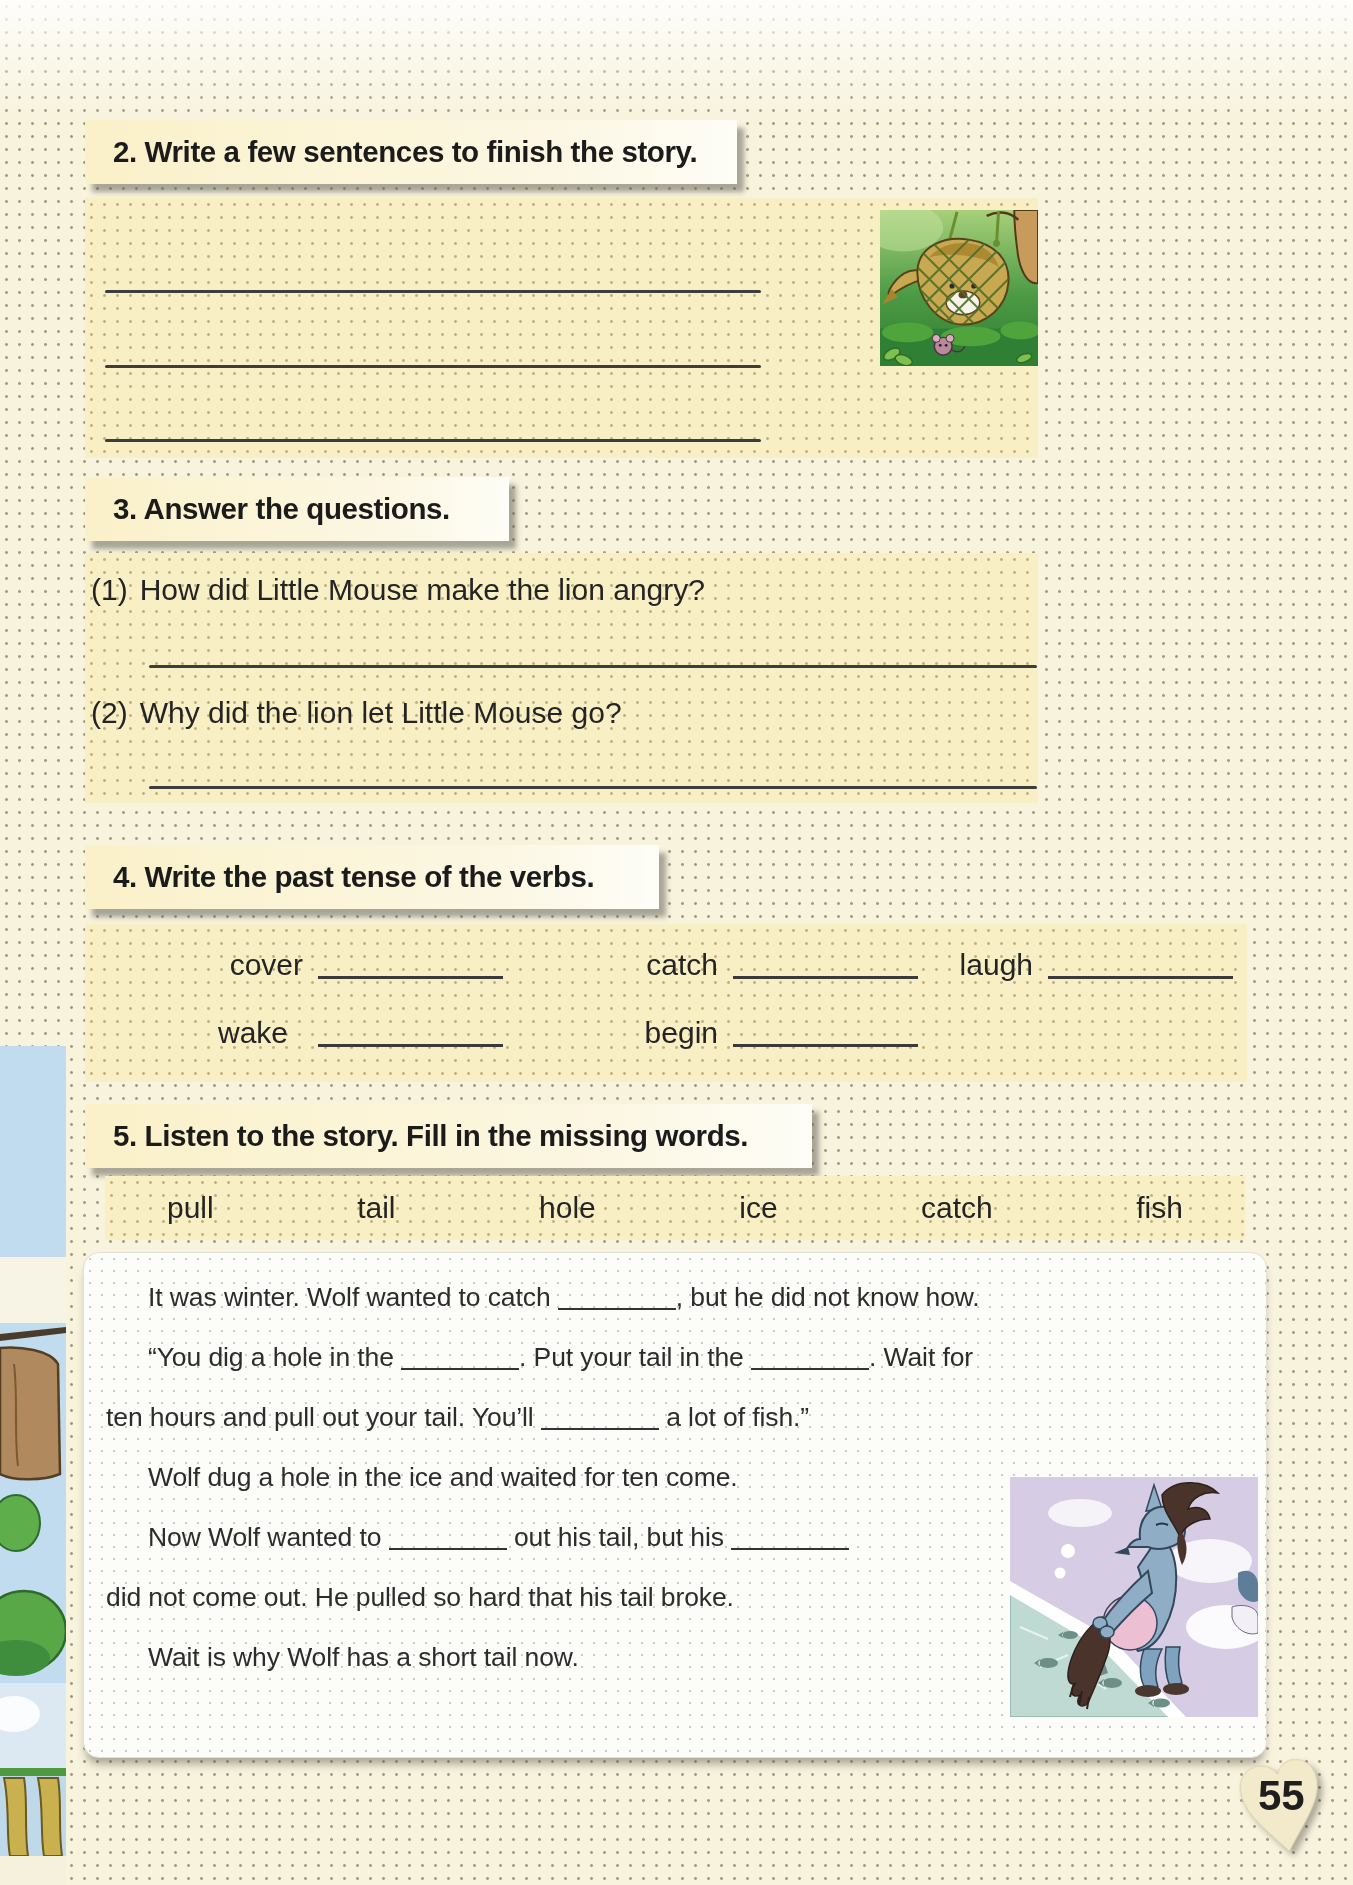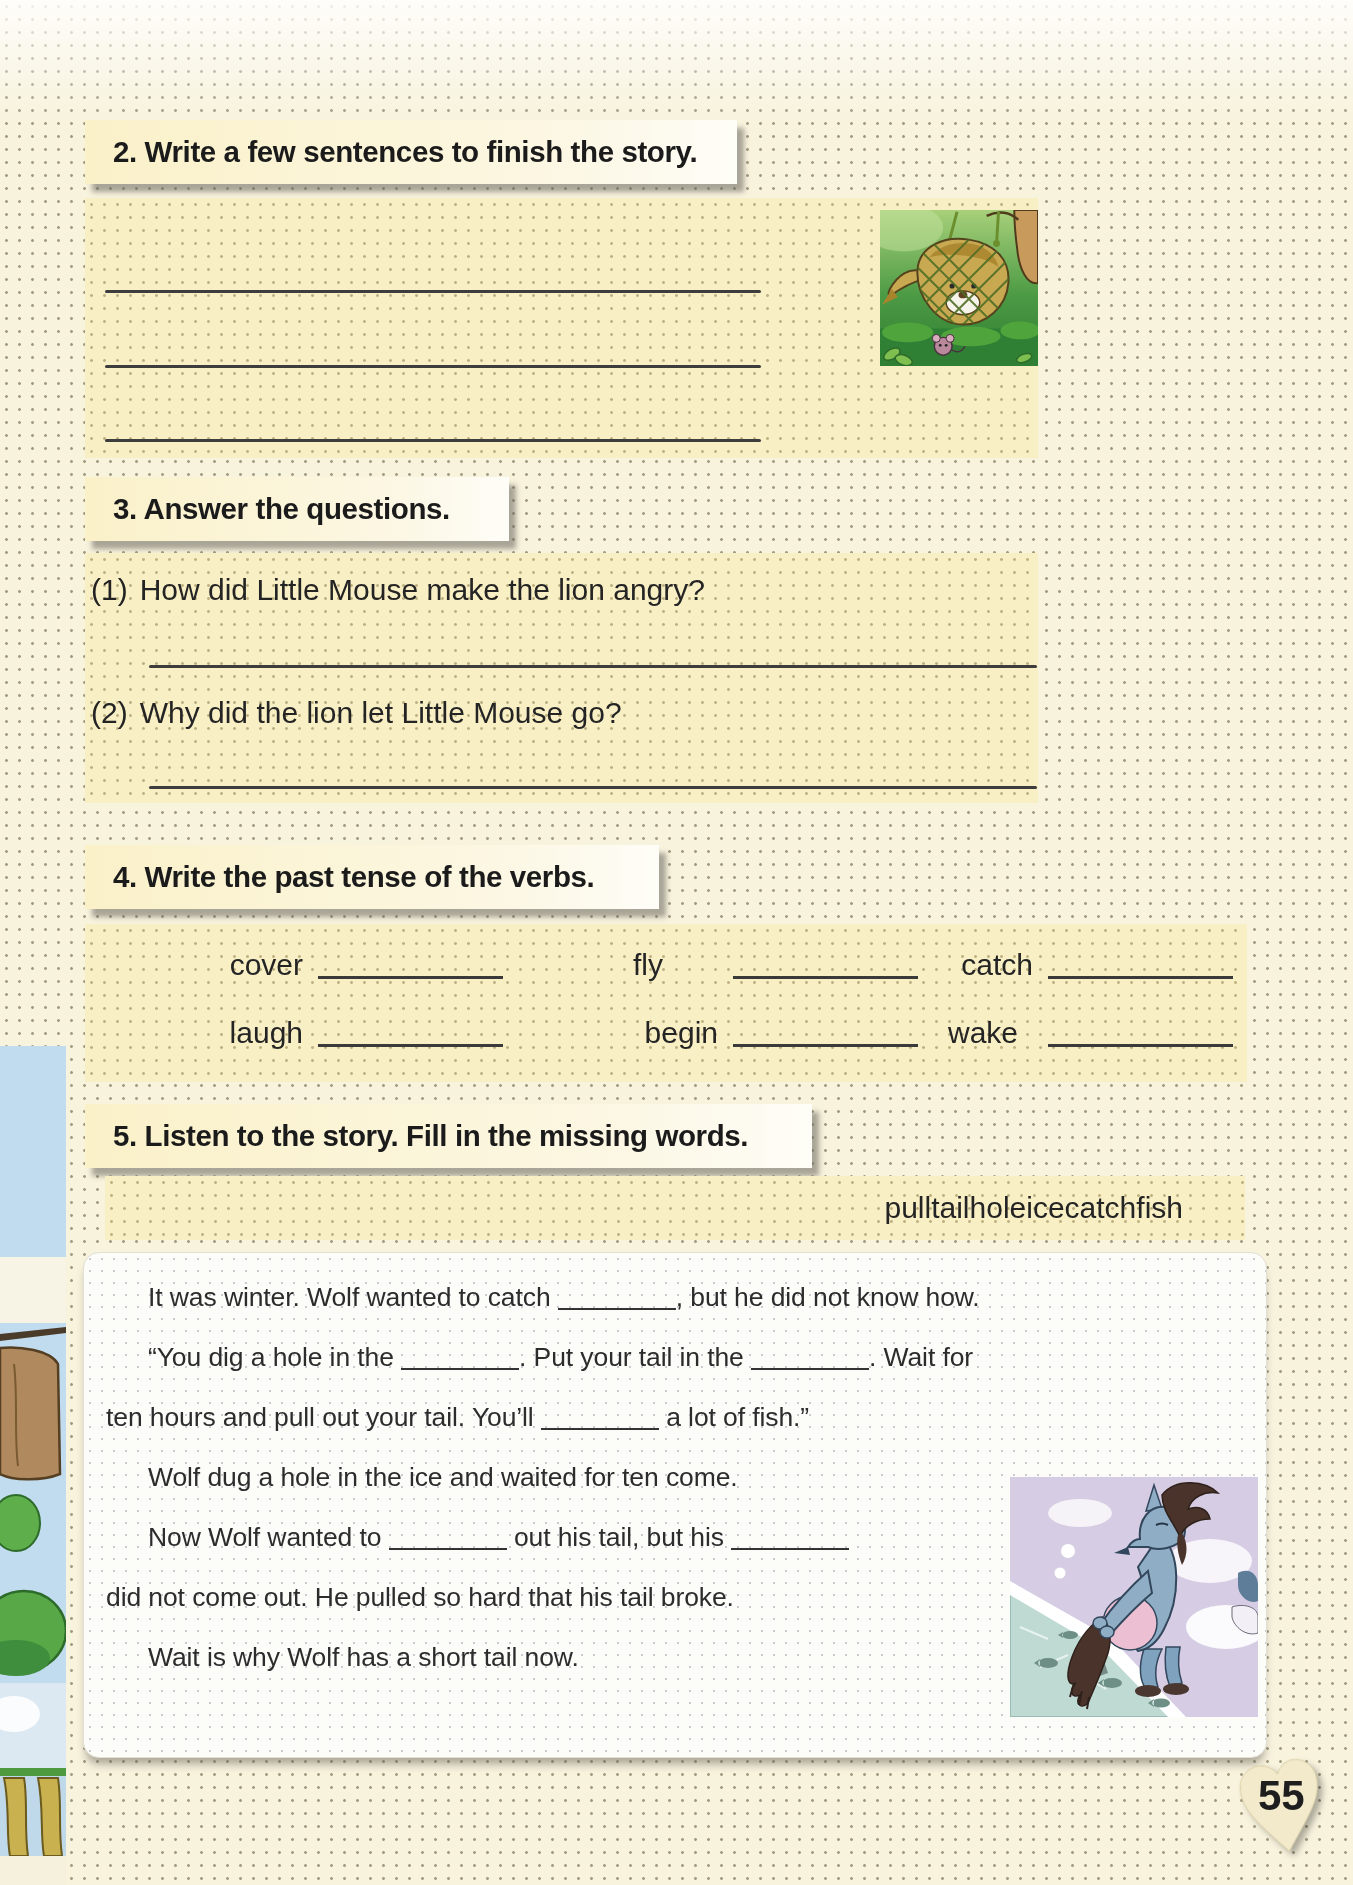--- a/index.html
+++ b/index.html
@@ -59,21 +59,21 @@
   .verb-label{flex:0 0 auto;}
   .c1 .verb-label{min-width:85px;}
   .vblank{width:185px;border-bottom:3px solid #3a3a3a;margin-left:15px;height:8px;margin-bottom:3px;}
 
   
   .word-bank{
     position:absolute;left:105px;top:1176px;width:1140px;height:64px;box-sizing:border-box;
     background-color:#F9EFC5;
     background-image:radial-gradient(circle, rgba(110,95,40,.42) 1.1px, transparent 1.7px);
     background-size:13px 13px;
-    display:flex;align-items:center;justify-content:flex-end;
+    display:flex;align-items:center;justify-content:space-between;
     padding:0 62px;font-size:30px;
   }
 
   
   .story-box{
     position:absolute;left:83px;top:1252px;width:1184px;height:506px;box-sizing:border-box;
     background-color:#FCFCF9;
     background-image:radial-gradient(circle, rgba(95,100,125,.32) 1px, transparent 1.5px);
     background-size:12px 12px;
     border-radius:16px;border:1px solid #E2DFD3;
@@ -194,38 +194,34 @@
 
   <div class="hbar h4bar">
     <span>4. Write the past tense of the verbs.</span>
   </div>
   <div class="block s4block">
     <div class="verb-grid">
         <div class="verb-cell c0">
           <span class="verb-label">cover</span>
           <span class="vblank"></span>
         </div>
-        <div class="verb-cell c1">
-          <span class="verb-label">fly</span>
-          <span class="vblank"></span>
-        </div>
         <div class="verb-cell c2">
           <span class="verb-label">catch</span>
           <span class="vblank"></span>
         </div>
         <div class="verb-cell c0">
           <span class="verb-label">laugh</span>
           <span class="vblank"></span>
         </div>
+        <div class="verb-cell c1">
+          <span class="verb-label">wake</span>
+          <span class="vblank"></span>
+        </div>
         <div class="verb-cell c2">
           <span class="verb-label">begin</span>
-          <span class="vblank"></span>
-        </div>
-        <div class="verb-cell c1">
-          <span class="verb-label">wake</span>
           <span class="vblank"></span>
         </div>
       </div>
   </div>
 
   <div class="hbar h5bar">
     <span>5. Listen to the story. Fill in the missing words.</span>
   </div>
   <div class="word-bank">
       <span>pull</span>

